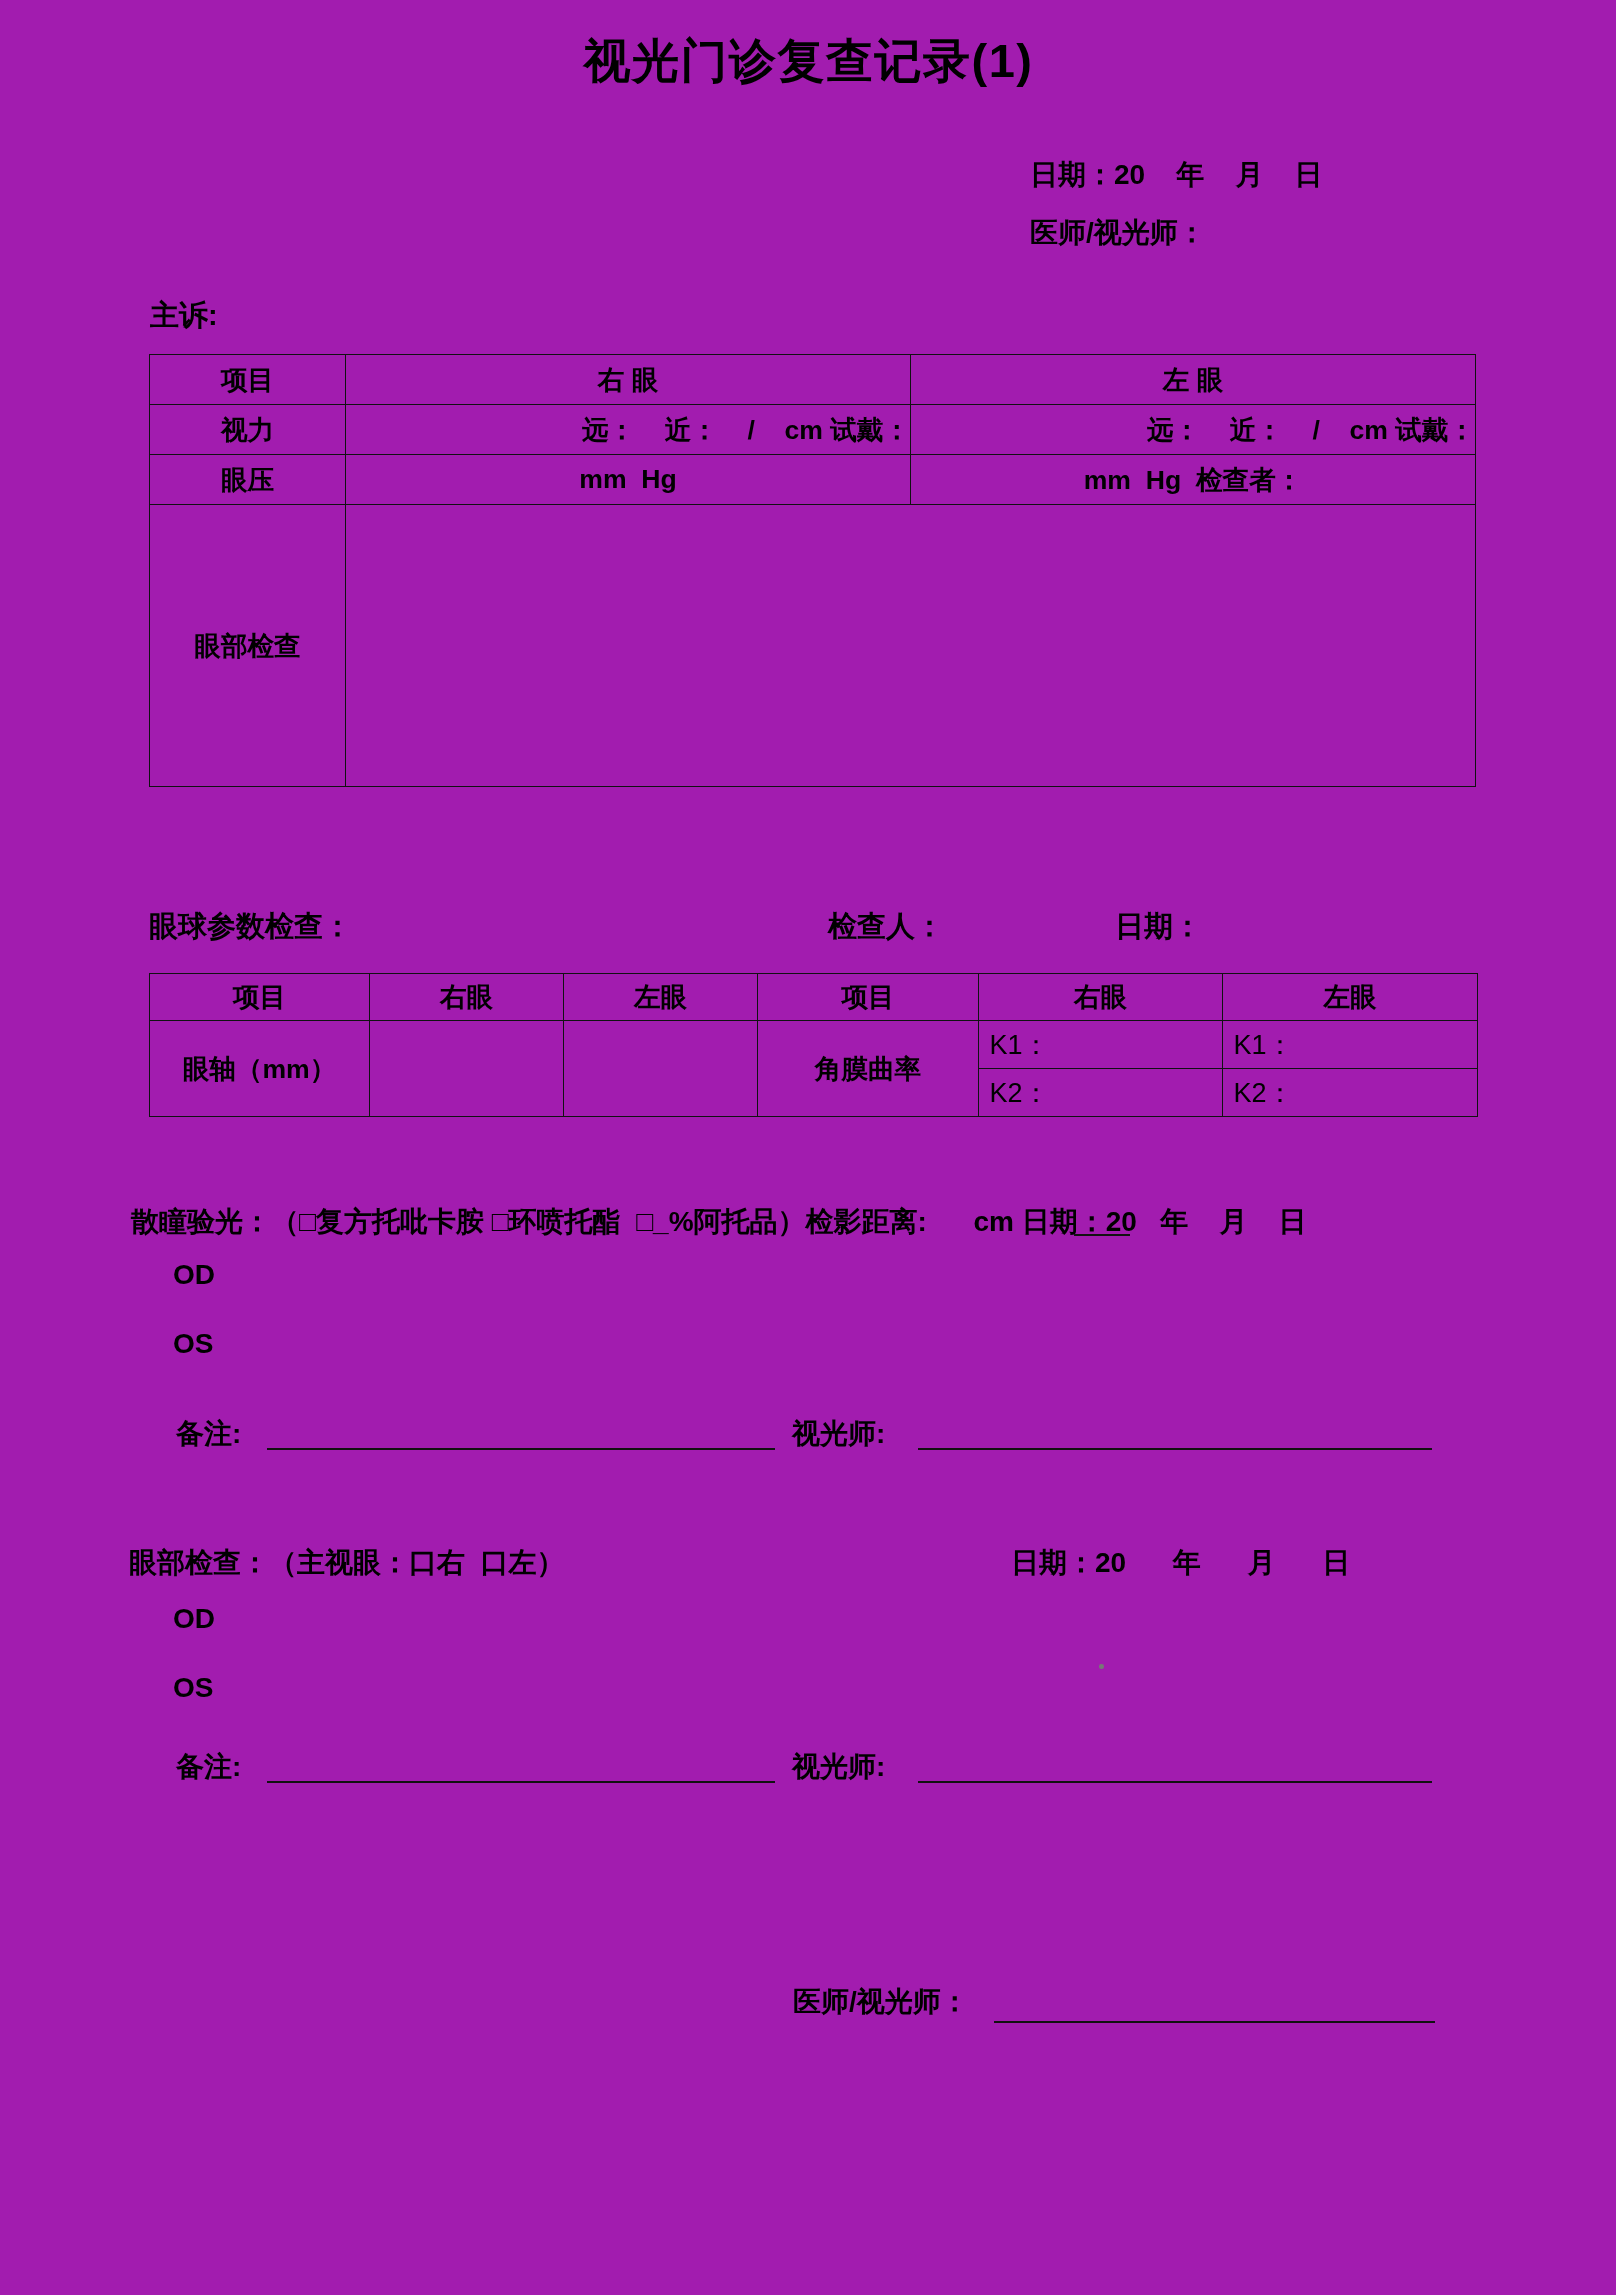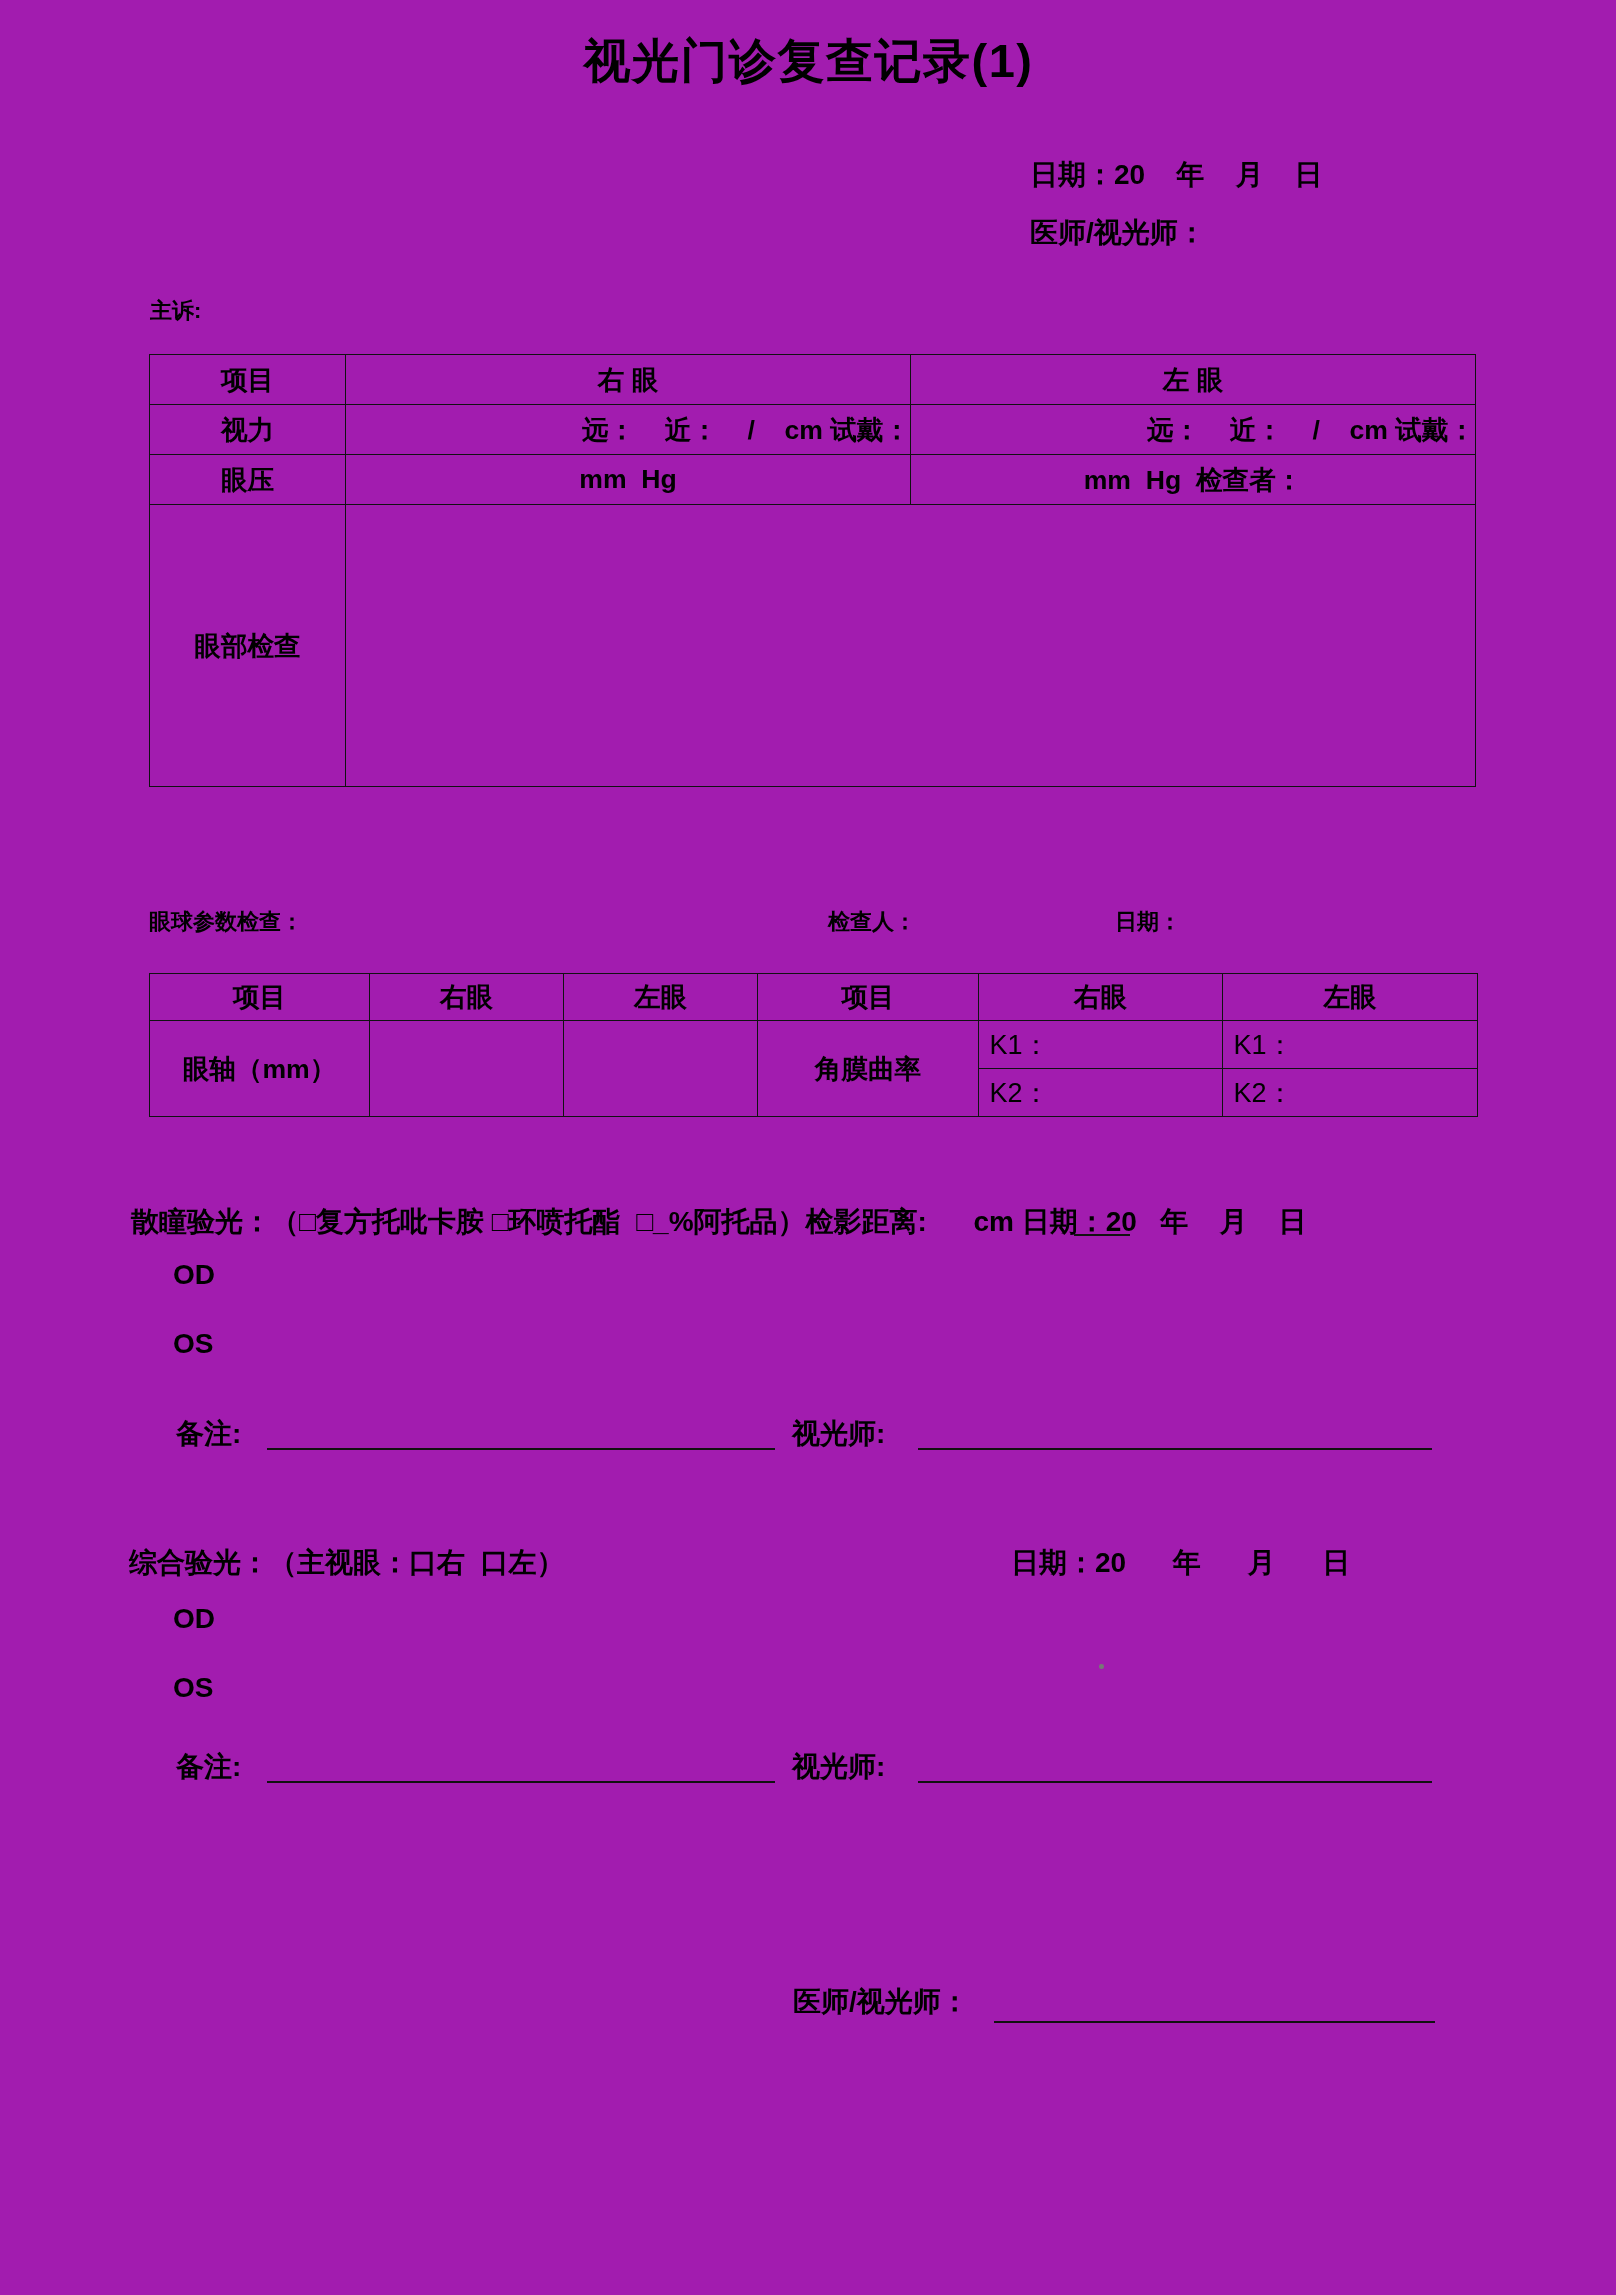--- a/index.html
+++ b/index.html
@@ -38,21 +38,21 @@
     left: 1030px;
     font-size: 28px;
     font-weight: bold;
     line-height: 1.0;
   }
   .meta-line { white-space: pre; margin-bottom: 30px; }
 
   
   .sec-heading {
     position: absolute;
-    font-size: 22px;
+    font-size: 29px;
     font-weight: bold;
     white-space: pre;
   }
   #chief-complaint-heading { top: 296px; left: 150px; }
   #eyeball-heading { top: 907px; left: 149px; }
   #eyeball-examiner { top: 907px; left: 828px; }
   #eyeball-date { top: 907px; left: 1115px; }
 
   
   table.form-table {
@@ -217,21 +217,21 @@
   <div class="rule" id="rule-dist-blank"></div>
 
   <div class="line-text" id="dilated-od">OD</div>
   <div class="line-text" id="dilated-os">OS</div>
 
   <div class="line-text" id="dilated-remark">备注:</div>
   <div class="rule" id="rule-dilated-remark"></div>
   <div class="line-text" id="dilated-optometrist">视光师:</div>
   <div class="rule" id="rule-dilated-optom"></div>
 
-  <div class="line-text" id="comp-label">综合验光：（主视眼：口右  口左）</div>
+  <div class="line-text" id="comp-label">眼部检查：（主视眼：口右  口左）</div>
   <div class="line-text" id="comp-date">日期：20      年      月      日</div>
 
   <div class="line-text" id="comp-od">OD</div>
   <div class="line-text" id="comp-os">OS</div>
   <div id="stray-dot"></div>
 
   <div class="line-text" id="comp-remark">备注:</div>
   <div class="rule" id="rule-comp-remark"></div>
   <div class="line-text" id="comp-optometrist">视光师:</div>
   <div class="rule" id="rule-comp-optom"></div>

